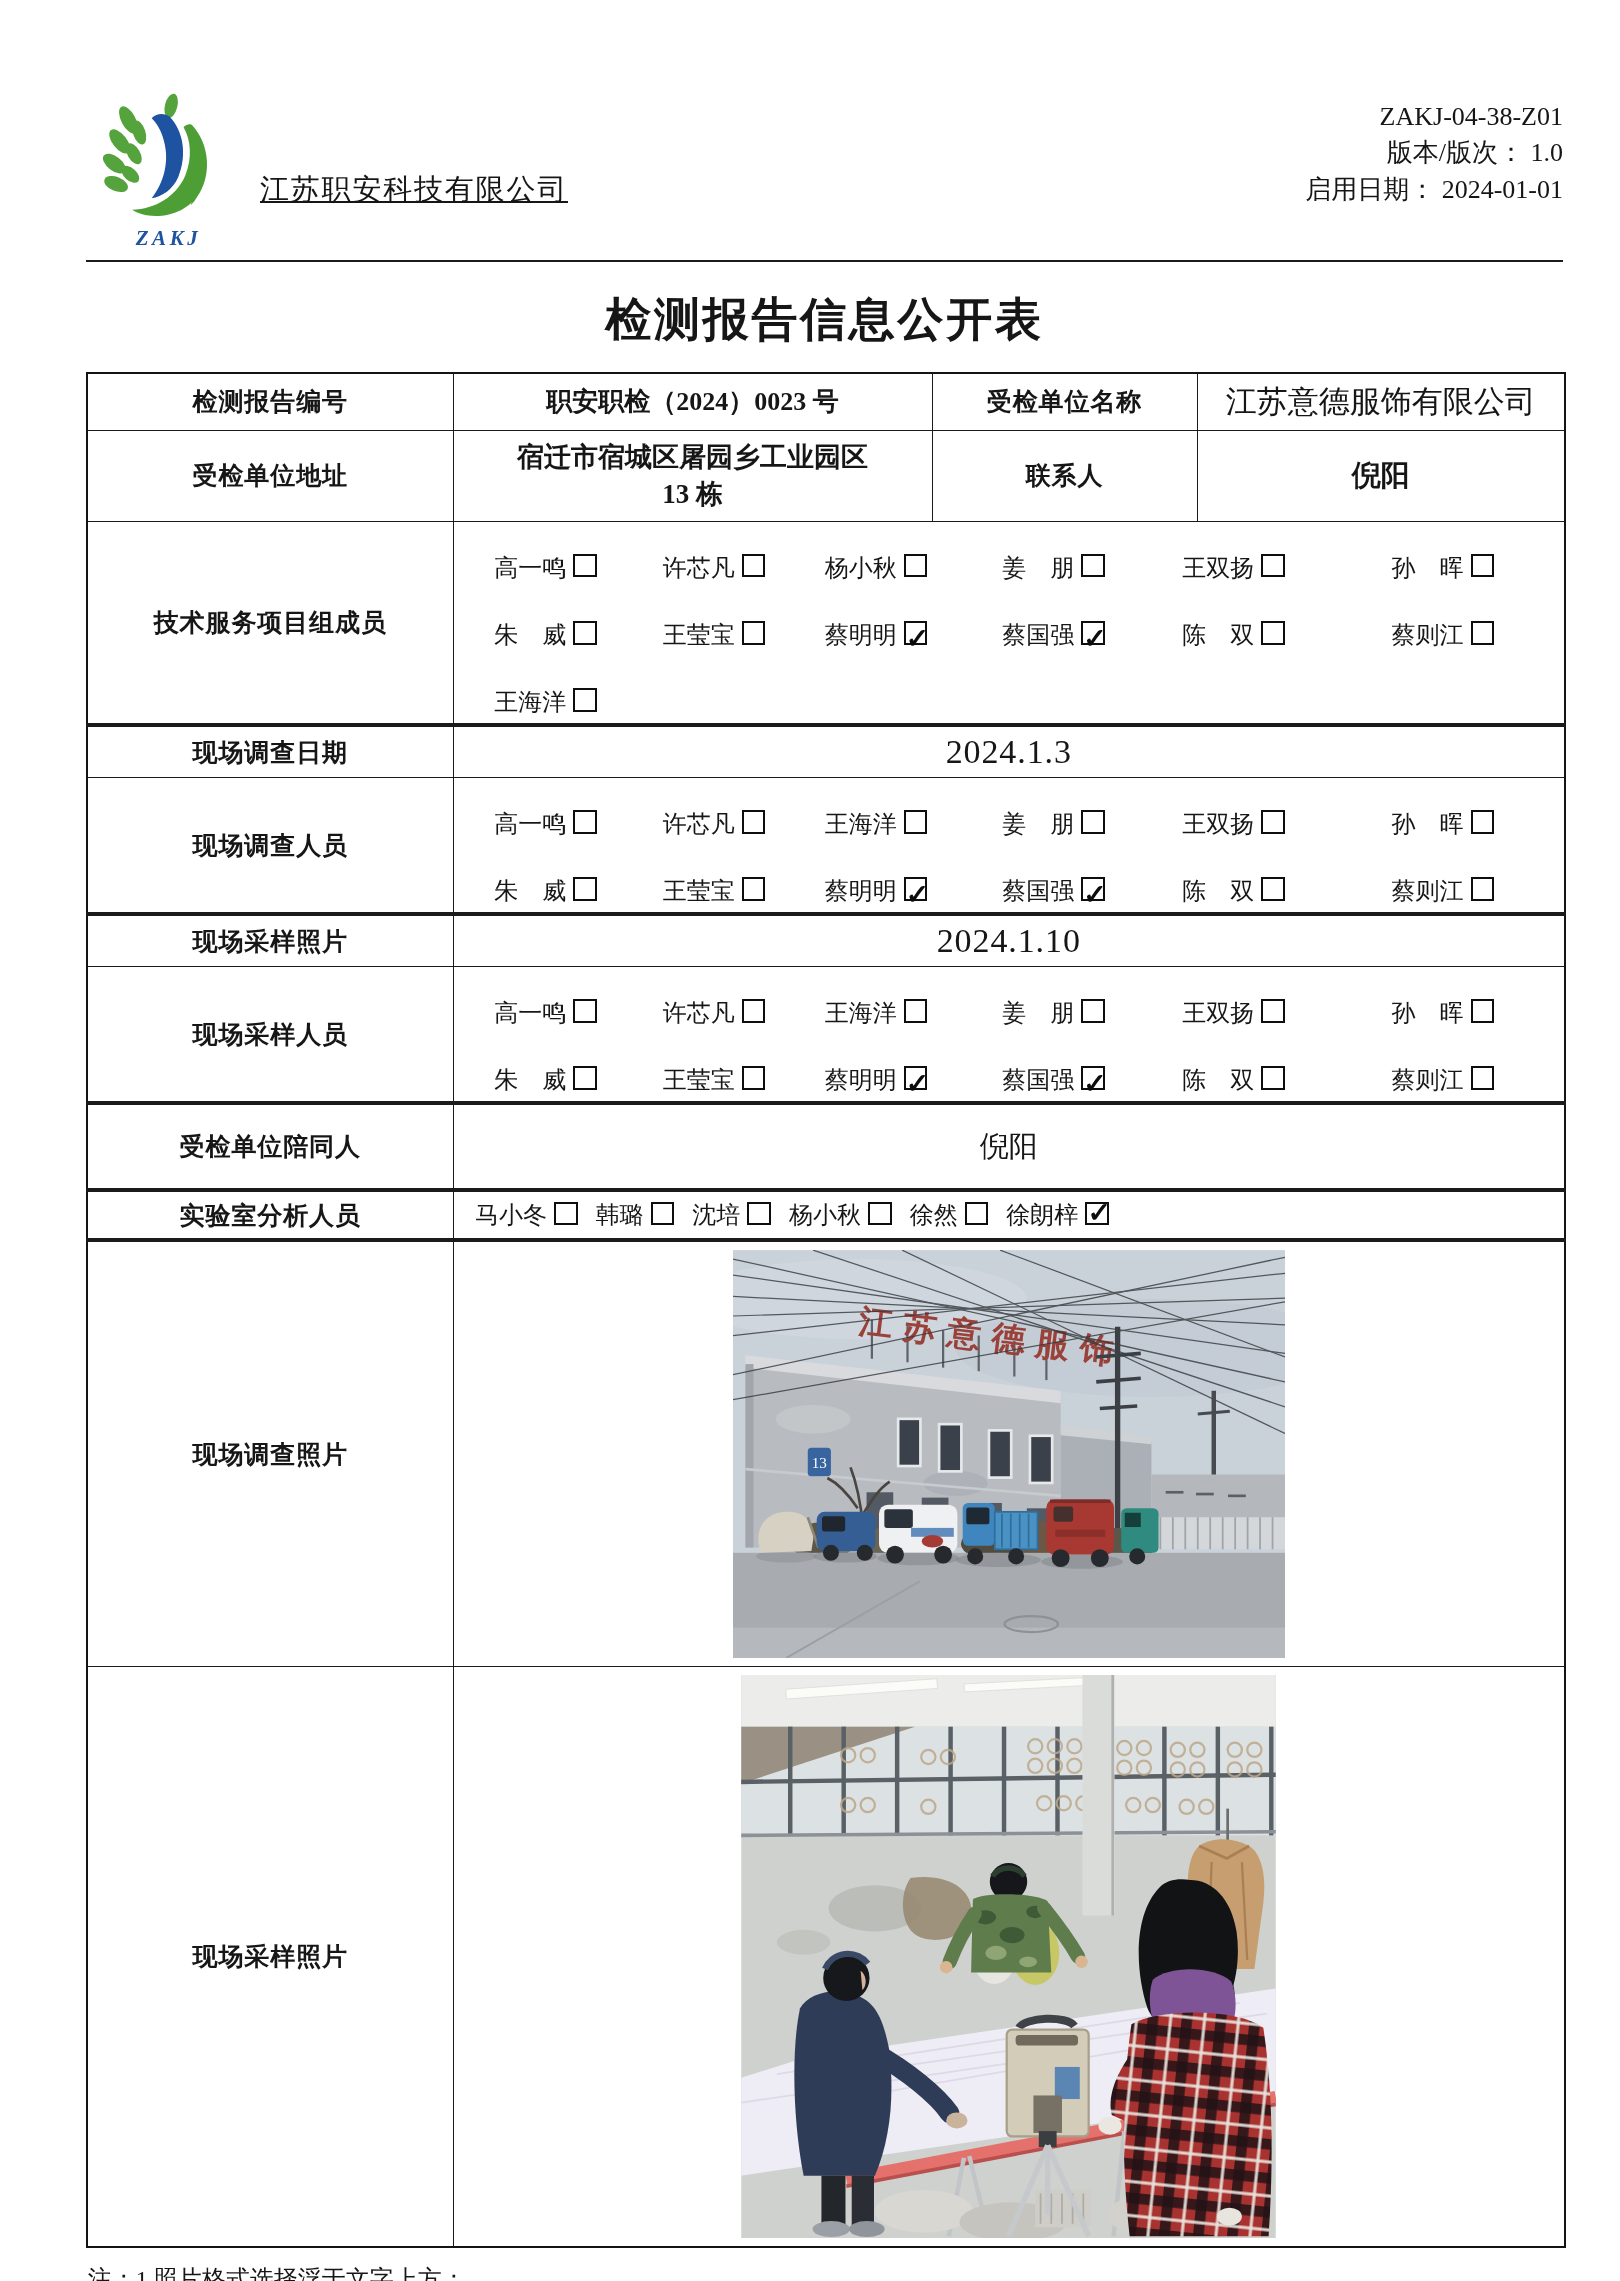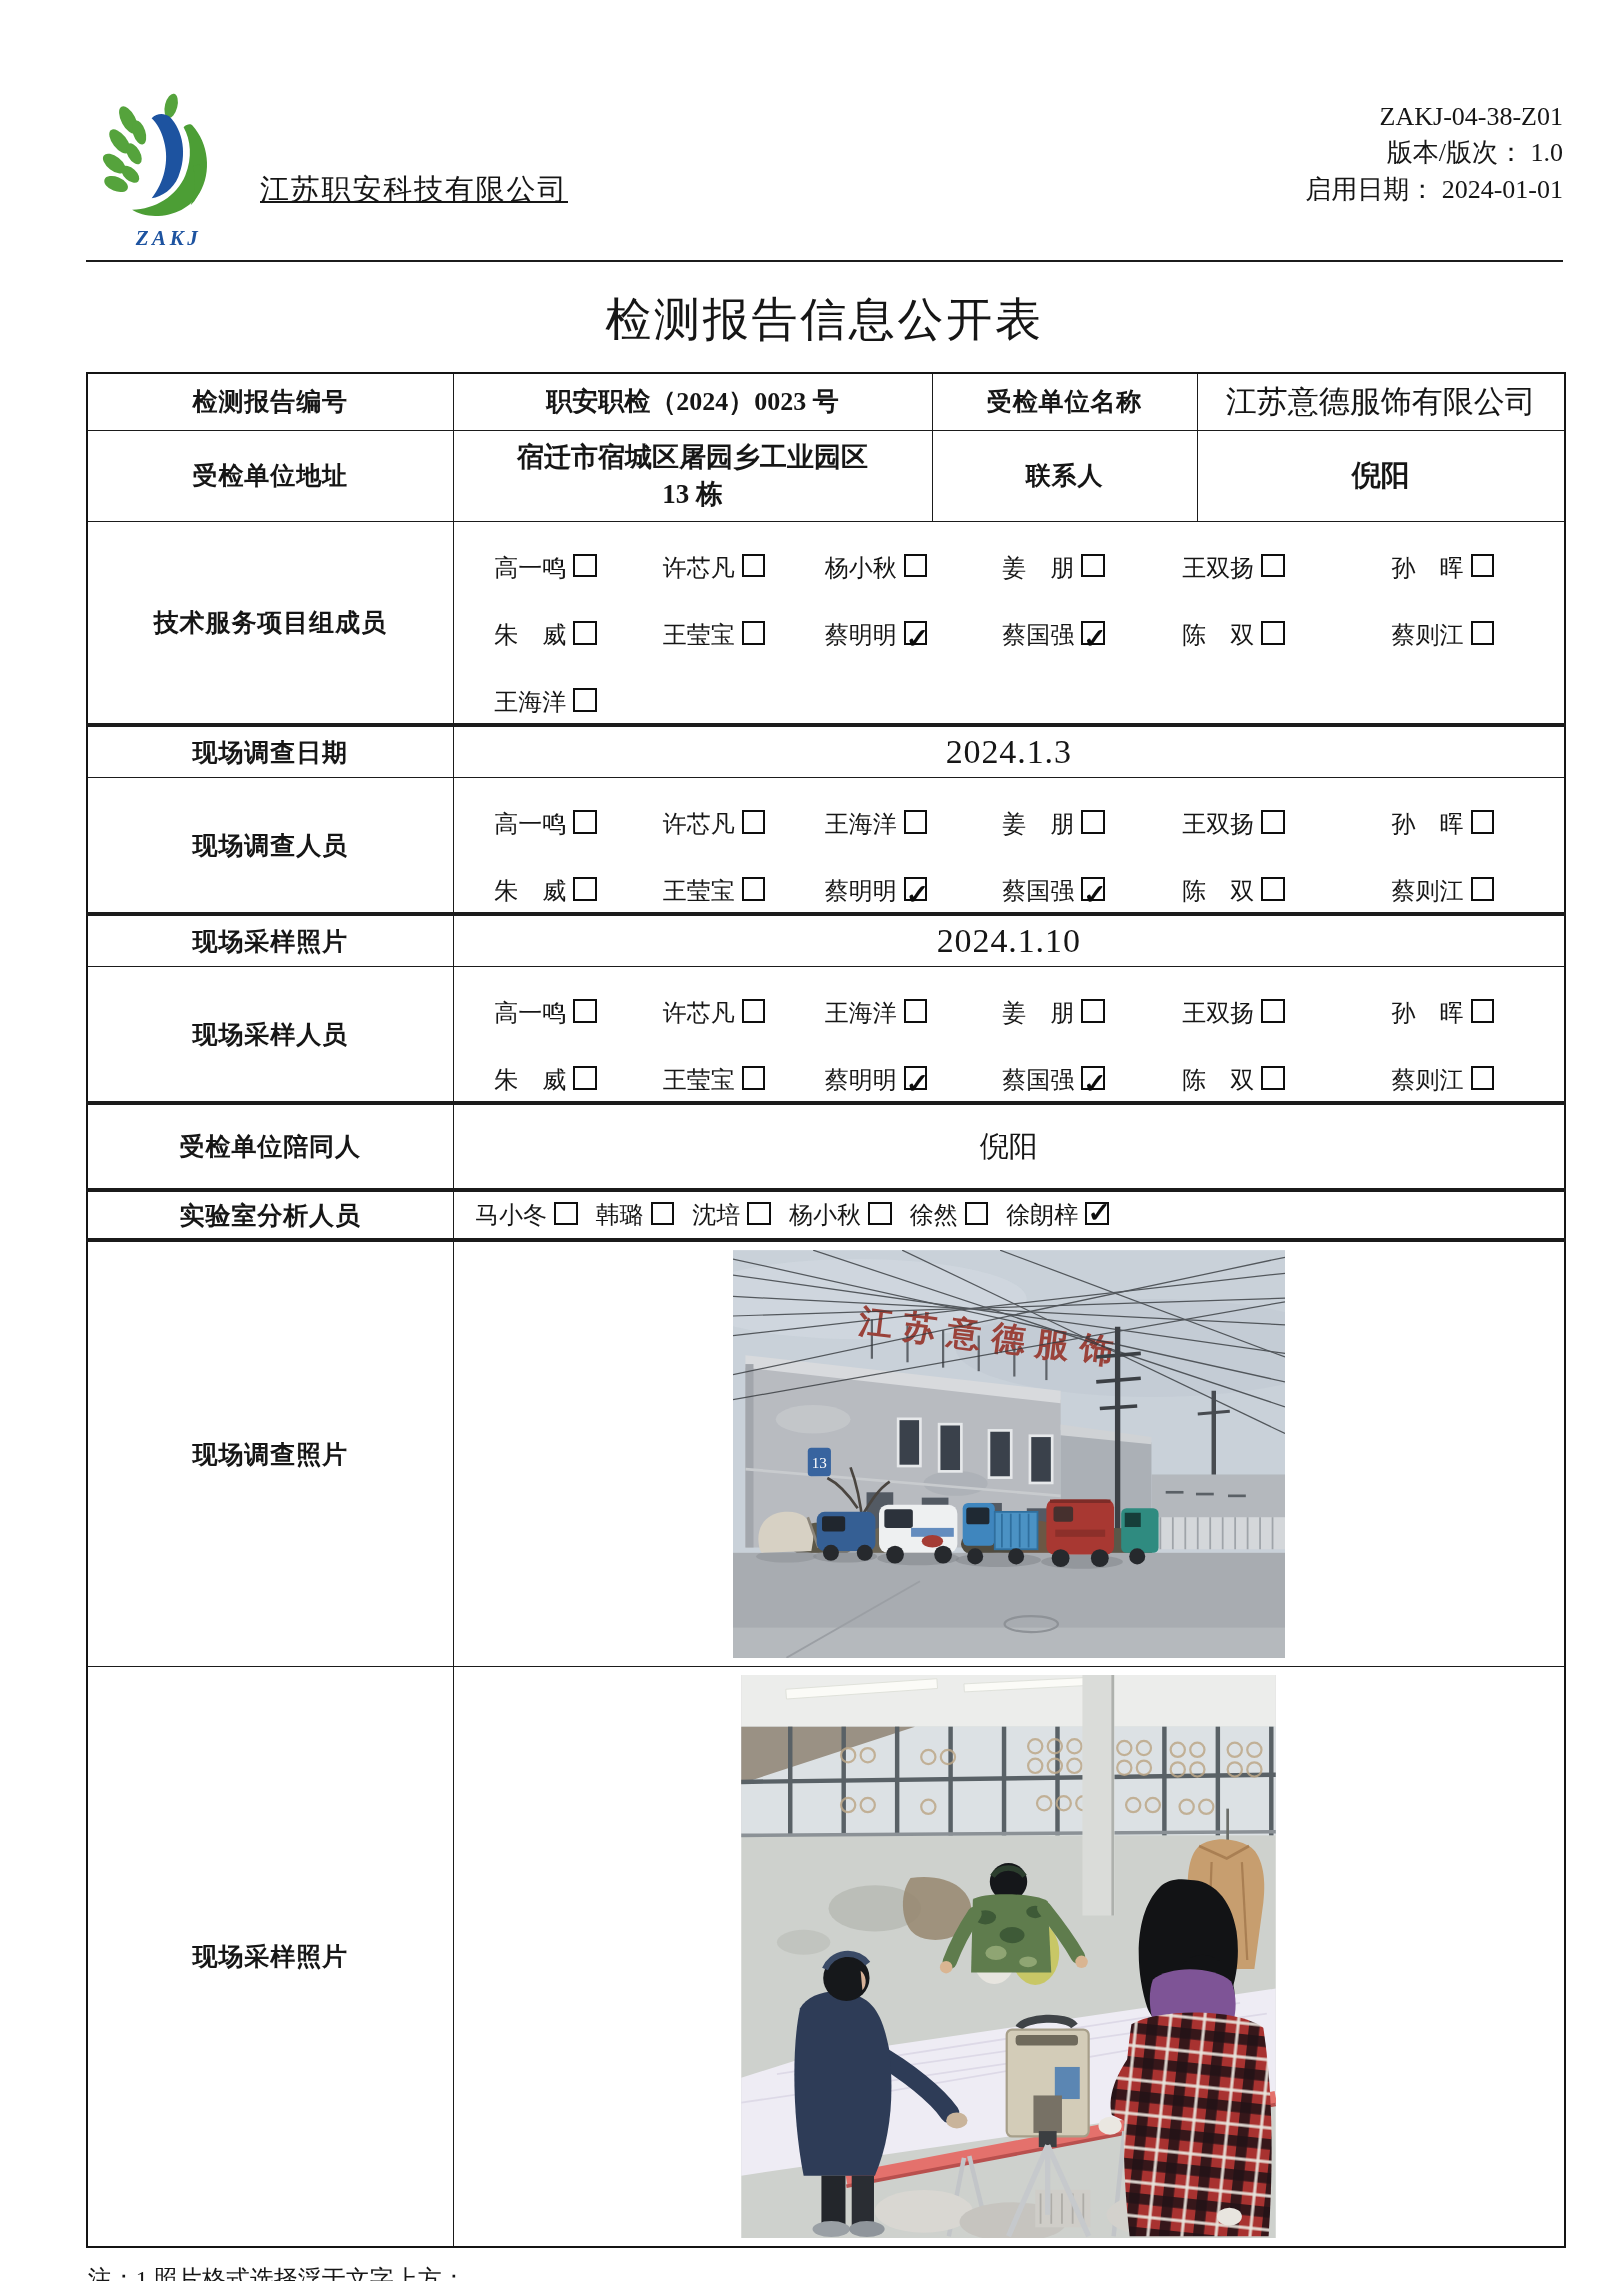--- a/index.html
+++ b/index.html
@@ -11,21 +11,21 @@
   .content{width:1477px;margin-left:86px;}
   
   .doc-header{display:flex;align-items:flex-start;justify-content:space-between;padding-top:86px;}
   .brand{display:flex;align-items:center;}
   .logo-box{width:165px;text-align:center;}
   .logo-text{font-style:italic;font-weight:700;color:#1d53a0;font-size:21px;letter-spacing:3.6px;margin-top:-5.3px;font-family:"Liberation Serif",serif;}
   .company-name{font-size:29px;margin-left:9px;margin-top:43px;letter-spacing:1.8px;text-decoration:underline;}
   .header-meta{text-align:right;font-size:26px;line-height:1.42;padding-top:12.5px;}
   .header-rule{border:none;border-top:2.7px solid #1c1c1c;margin:9px 0 0 0;}
   
-  .doc-title{font-size:46px;font-weight:400;text-align:center;margin:27px 0 21.4px 0;letter-spacing:2.7px;}
+  .doc-title{font-size:46px;font-weight:700;text-align:center;margin:27px 0 21.4px 0;letter-spacing:2.7px;}
   
   table.form{border-collapse:collapse;table-layout:fixed;width:1477px;}
   table.form td{border:1.8px solid #1b1b1b;vertical-align:middle;text-align:center;padding:0;}
   table.form{border:2.7px solid #141414;}
   td.lbl{font-weight:700;font-size:25px;letter-spacing:0.9px;}
   tr.thick-t>td{border-top-width:4.5px;}
   .val-left{text-align:left;padding-left:14.3px;}
   .bold{font-weight:700;}
   .big{font-size:29px;}
   .two-line div{line-height:1.35;}

